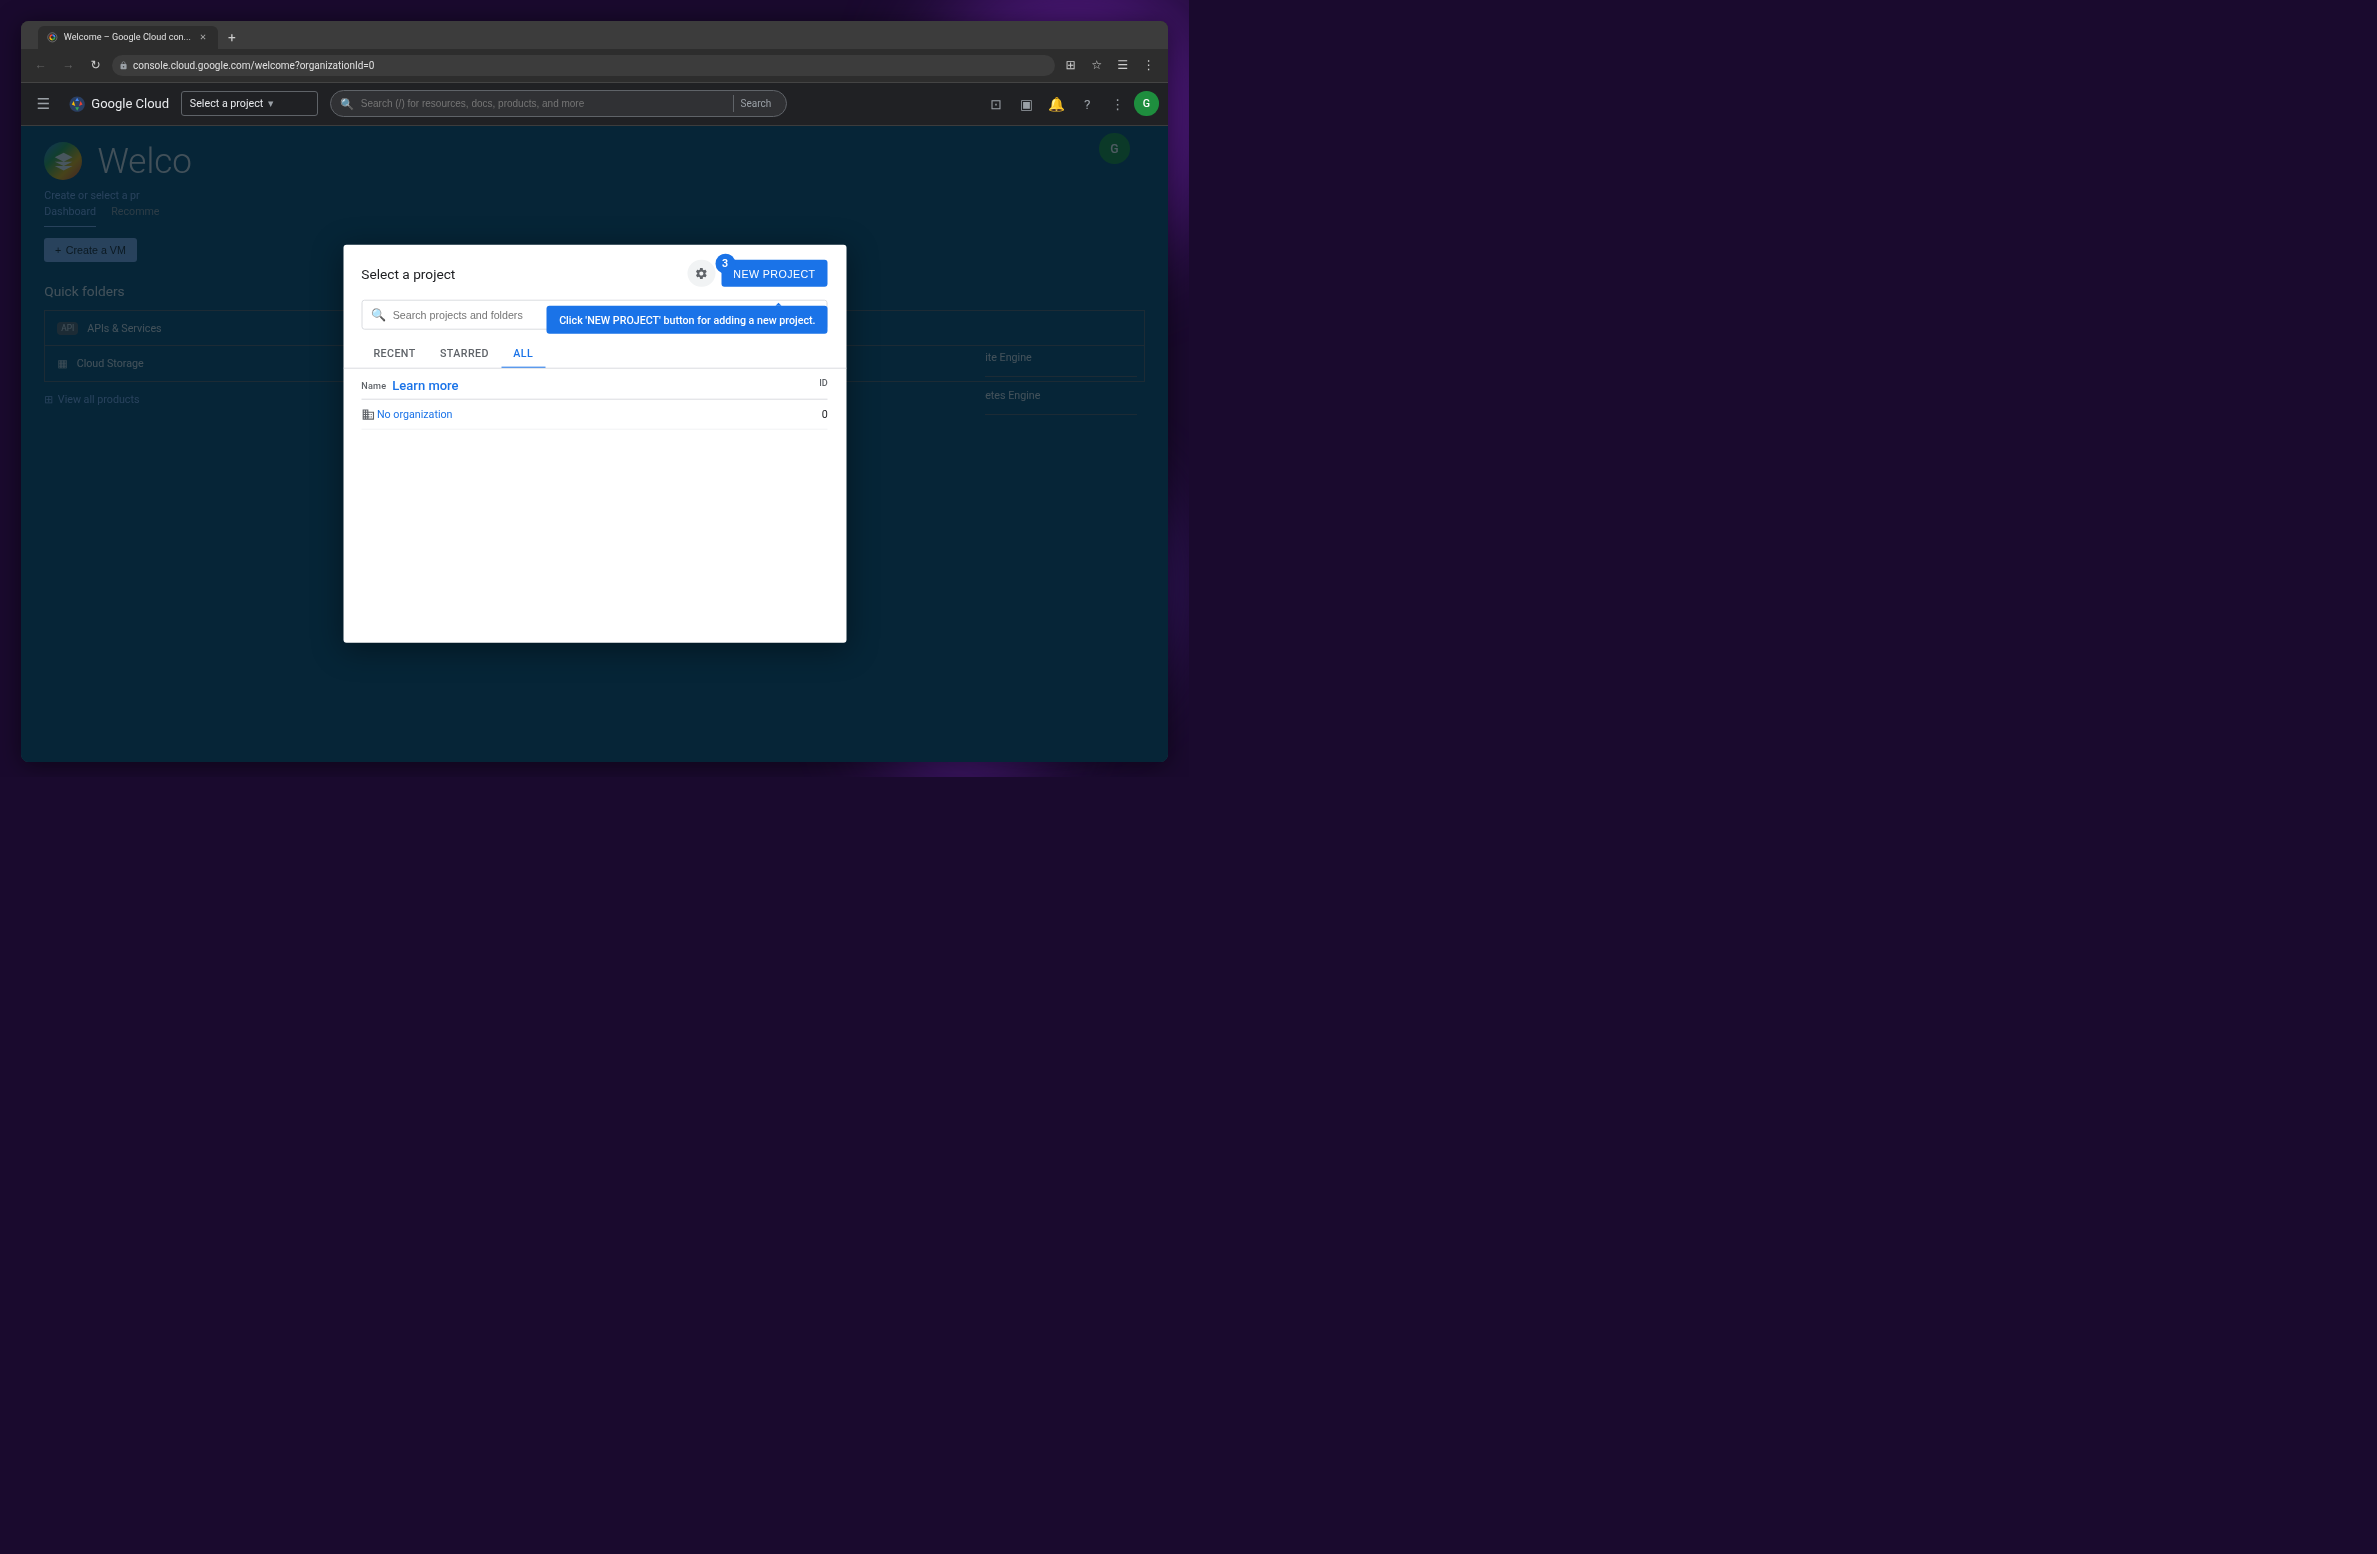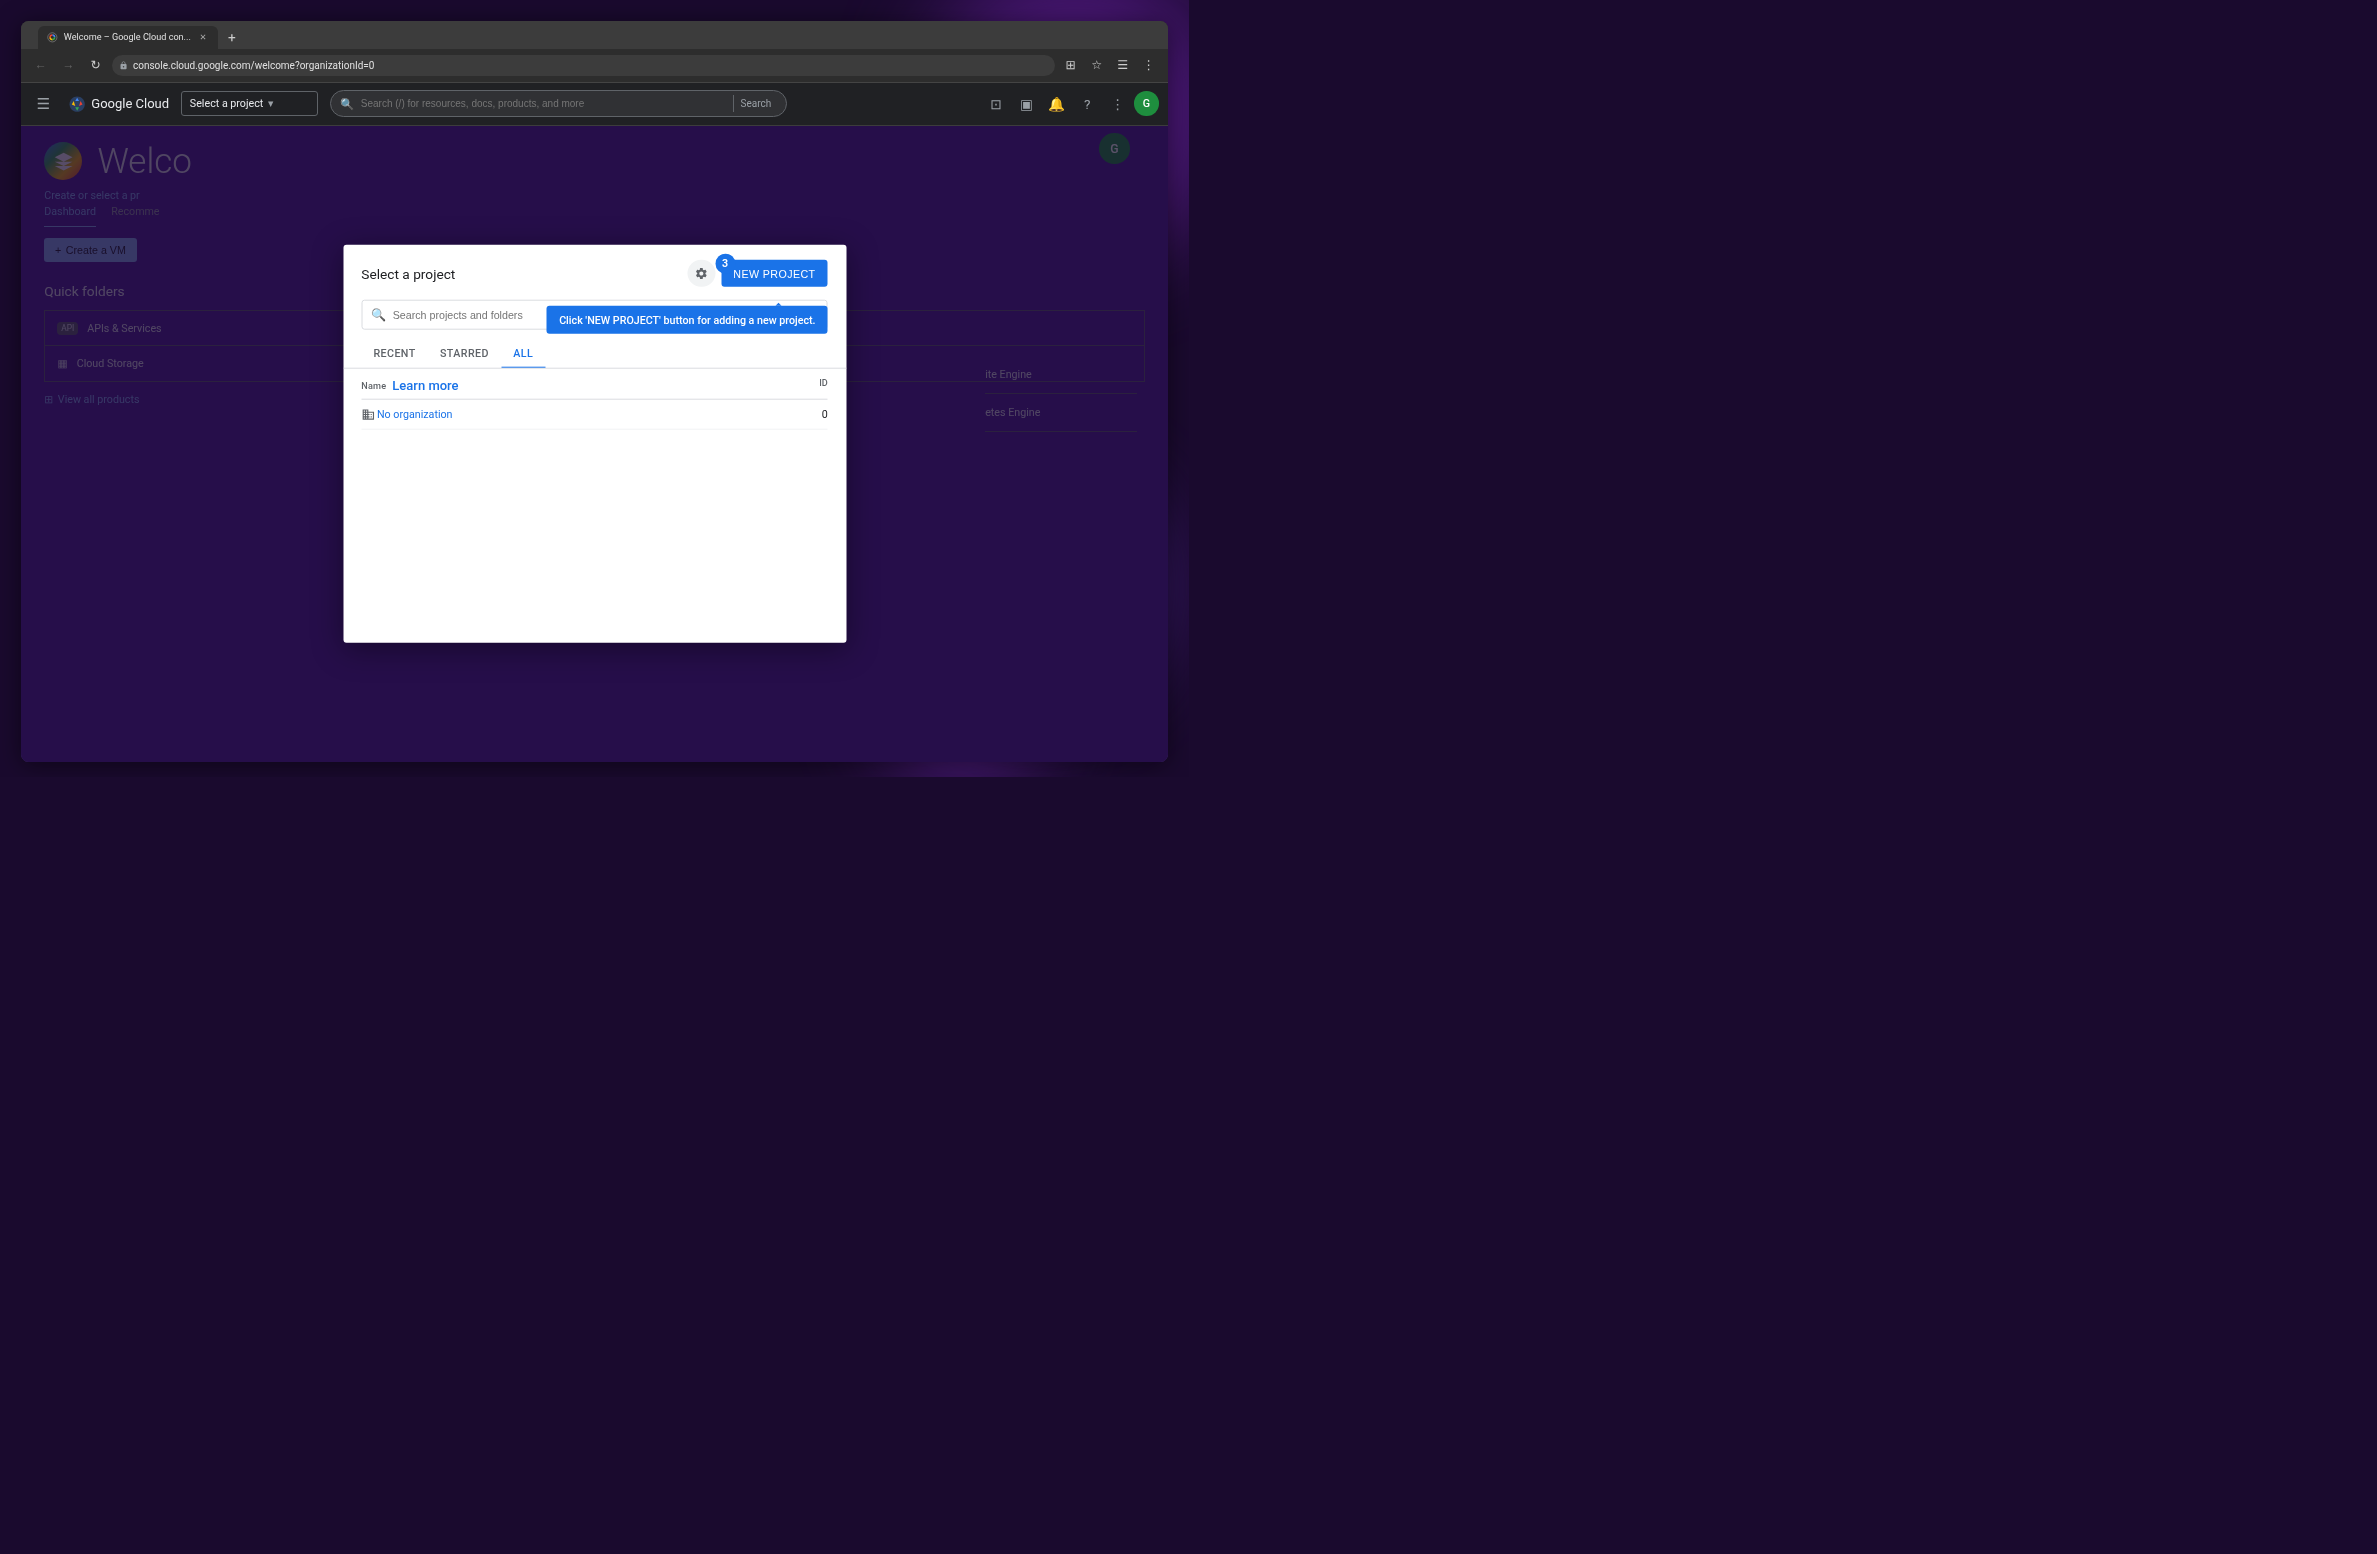--- a/index.html
+++ b/index.html
@@ -247,21 +247,21 @@
       align-items: center;
       justify-content: center;
       color: white;
       font-size: 10.7px;
       font-weight: 500;
     }
 
     
     .main-content {
       flex: 1;
-      background: #4c1d95;
+      background: #0c4a6e;
       position: relative;
       overflow: hidden;
     }
 
     
     .overlay {
       position: absolute;
       top: 0; left: 0; right: 0; bottom: 0;
       background: rgba(0,0,0,0.5);
       z-index: 10;
@@ -523,21 +523,21 @@
       color: #8ab4f8;
       font-size: 10.7px;
       cursor: pointer;
       text-decoration: none;
     }
 
     
     .right-items {
       position: absolute;
       right: 30.5px;
-      top: 230px;
+      top: 213px;
     }
 
     .right-item {
       display: flex;
       align-items: center;
       gap: 7.6px;
       padding: 12.2px 0;
       border-bottom: 0.8px solid #5f6368;
       color: #e8eaed;
       font-size: 10.7px;

